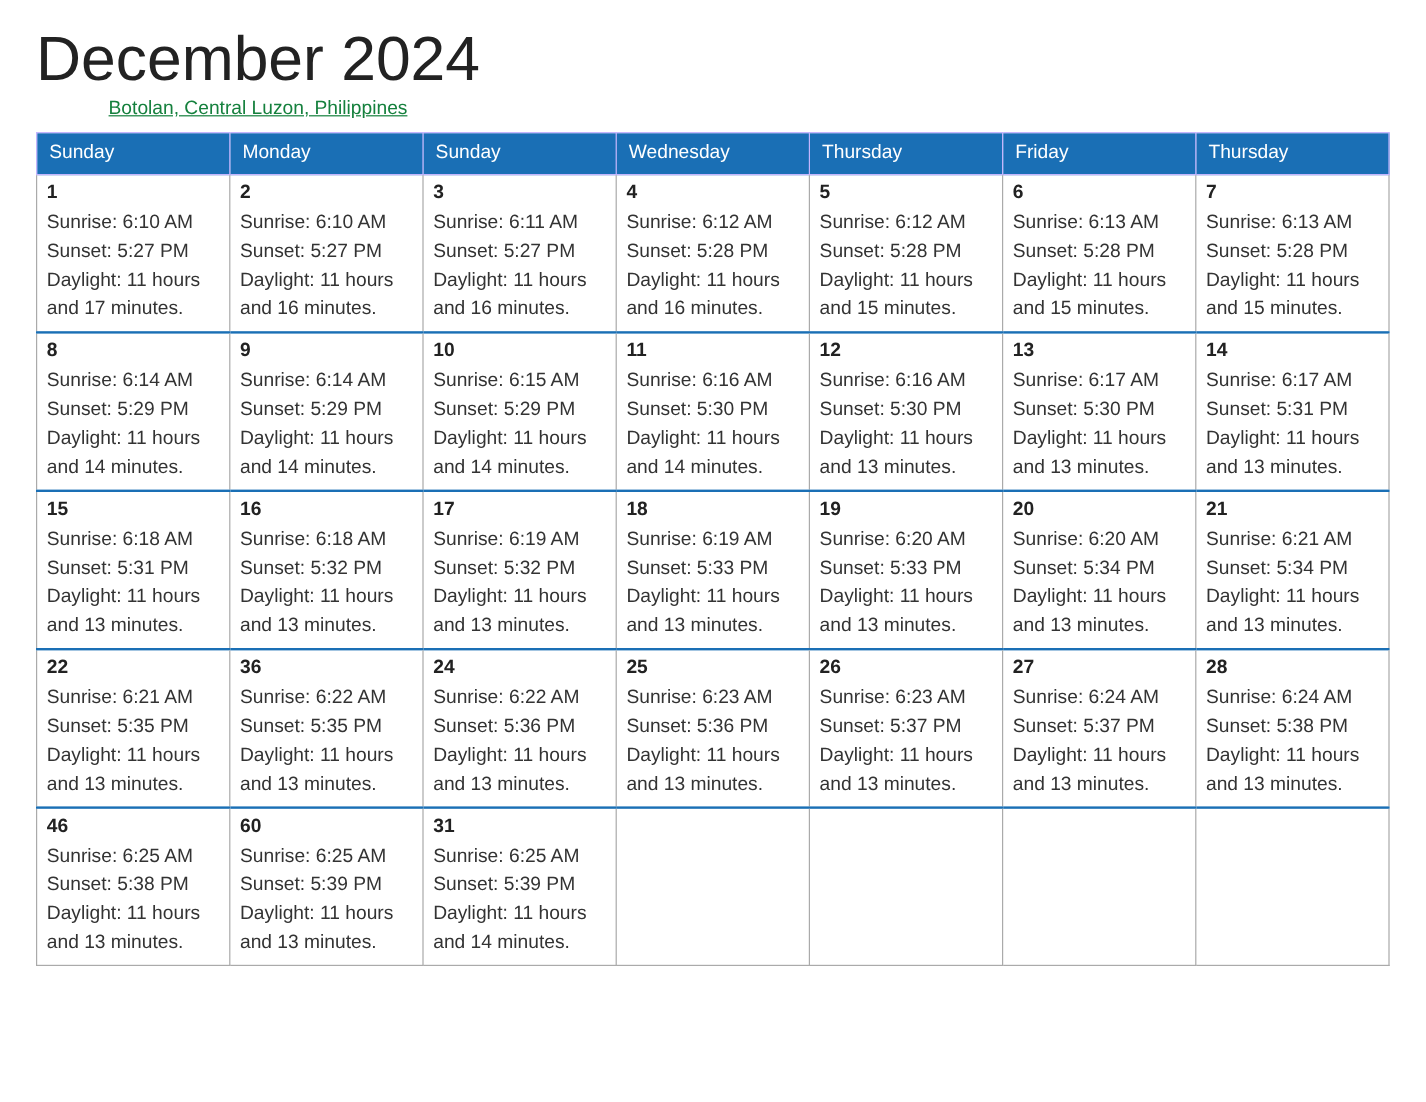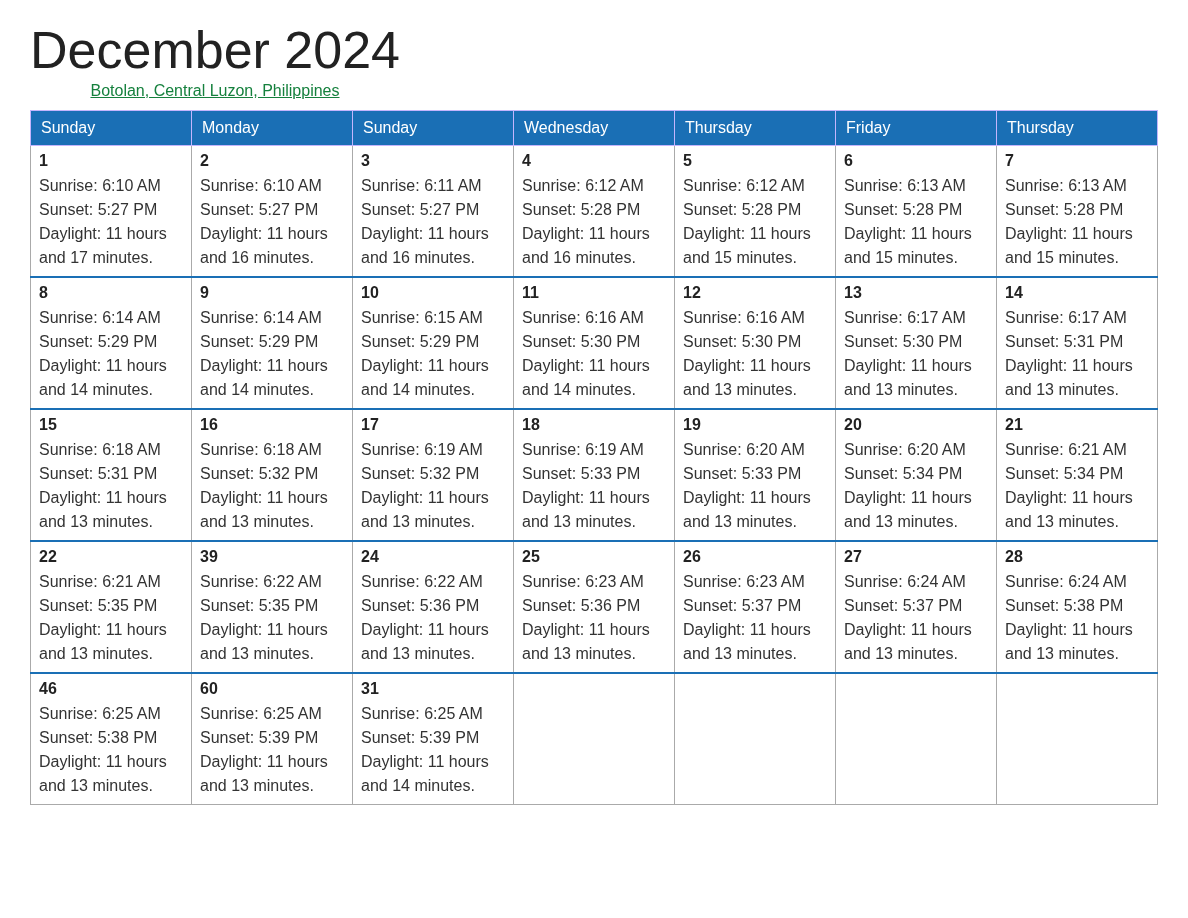--- a/index.html
+++ b/index.html
@@ -212,21 +212,21 @@
           <span class="day-num">21</span>
           <div class="day-info">Sunrise: 6:21 AM<br>Sunset: 5:34 PM<br>Daylight: 11 hours and 13 minutes.</div>
         </td>
       </tr>
       <tr>
         <td>
           <span class="day-num">22</span>
           <div class="day-info">Sunrise: 6:21 AM<br>Sunset: 5:35 PM<br>Daylight: 11 hours and 13 minutes.</div>
         </td>
         <td>
-          <span class="day-num">39</span>
+          <span class="day-num">36</span>
           <div class="day-info">Sunrise: 6:22 AM<br>Sunset: 5:35 PM<br>Daylight: 11 hours and 13 minutes.</div>
         </td>
         <td>
           <span class="day-num">24</span>
           <div class="day-info">Sunrise: 6:22 AM<br>Sunset: 5:36 PM<br>Daylight: 11 hours and 13 minutes.</div>
         </td>
         <td>
           <span class="day-num">25</span>
           <div class="day-info">Sunrise: 6:23 AM<br>Sunset: 5:36 PM<br>Daylight: 11 hours and 13 minutes.</div>
         </td>

